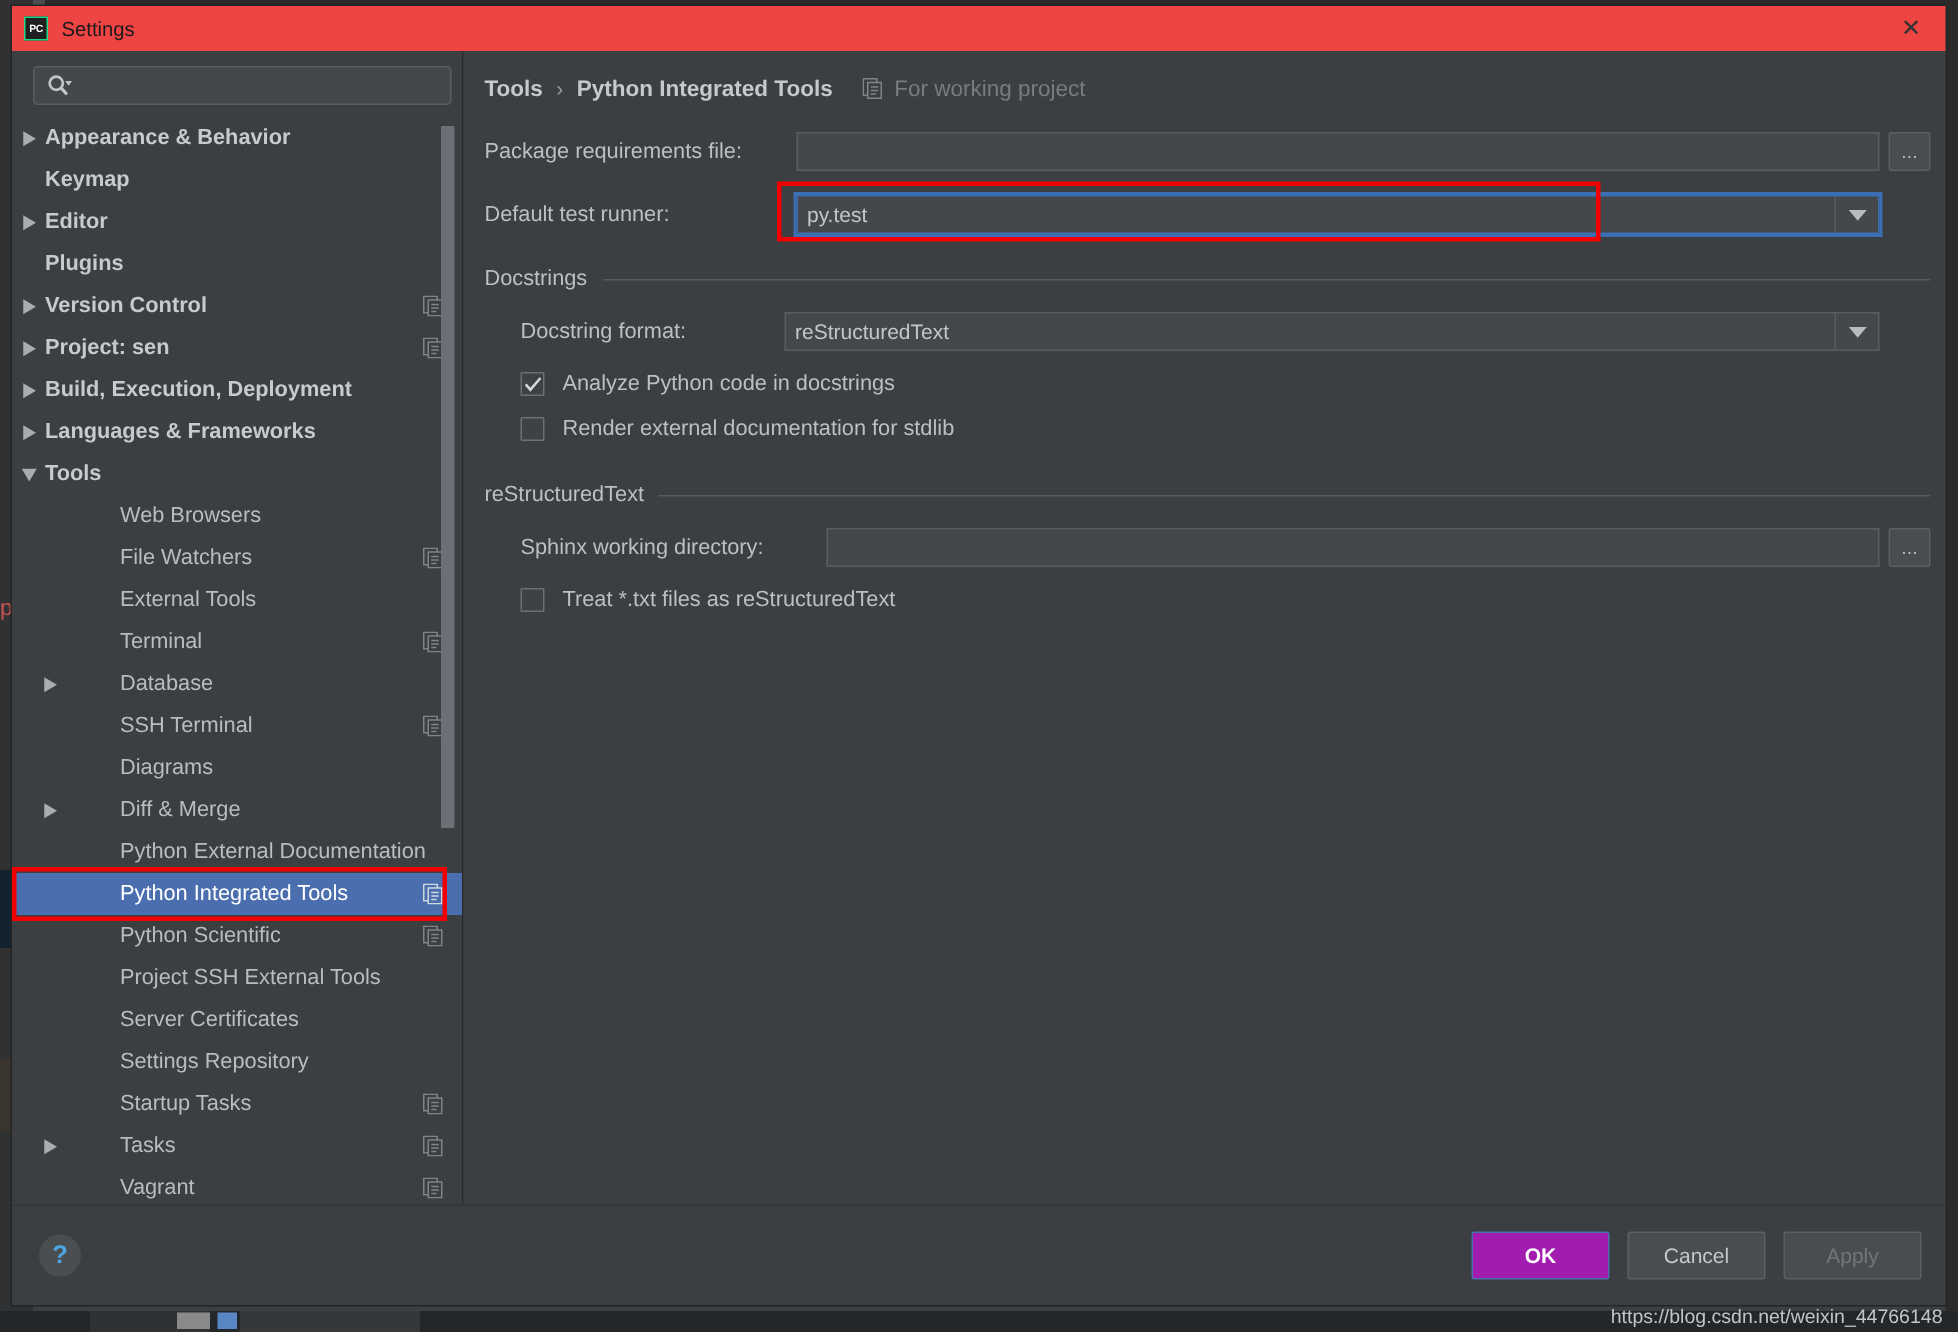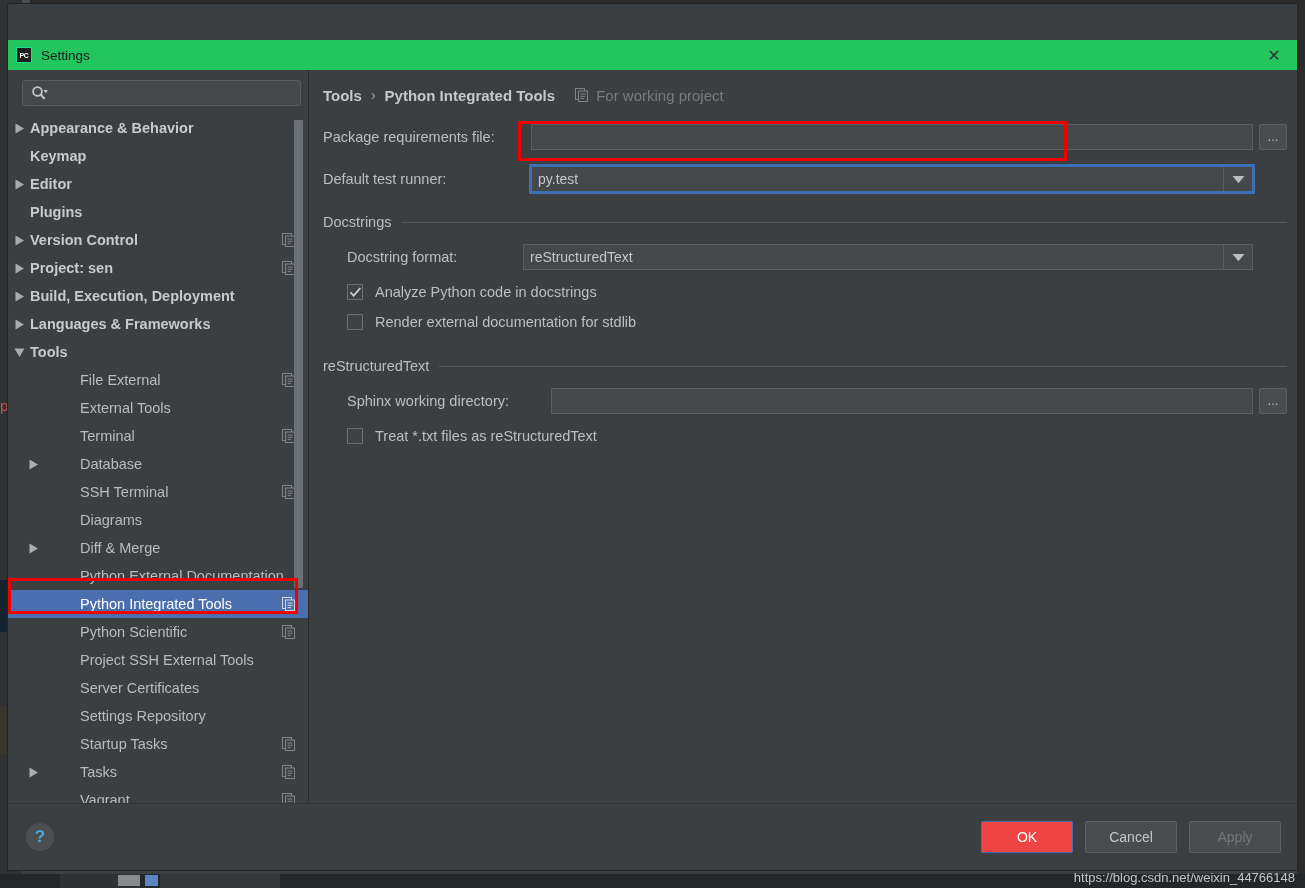--- a/index.html
+++ b/index.html
@@ -39,26 +39,25 @@
     height: 866px;
     background: #3c3f41;
     display: flex;
     flex-direction: column;
     box-shadow: 0 0 0 1px #232525;
   }
 
   
   .titlebar {
     height: 30px;
-    background: #22c55e;
+    background: #ef4444;
     display: flex;
     align-items: center;
     flex: 0 0 auto;
     position: relative;
-    margin-top: 36px;
   }
   .title-icon {
     width: 16px; height: 16px;
     margin-left: 8px;
     background: #1f1f1f;
     border: 1.5px solid #21d789;
     box-sizing: border-box;
     display: flex; align-items: center; justify-content: center;
     color: #ffffff;
     font-size: 7px;
@@ -319,21 +318,21 @@
     font-size: 14px;
     border-radius: 2px;
     display: flex;
     align-items: center;
     justify-content: center;
     margin-left: 12px;
     box-sizing: border-box;
     font-family: "Liberation Sans", sans-serif;
     cursor: default;
   }
-  .btn.primary { background: #ef4444; border-color: #4b6eaf; color: #ffffff; font-weight: normal; }
+  .btn.primary { background: #a21caf; border-color: #4b6eaf; color: #ffffff; font-weight: bold; }
   .btn.disabled { color: #72757a; }
 
   .watermark {
     position: absolute;
     right: 10px;
     bottom: 3px;
     color: #cfd2d6;
     font-size: 13px;
     opacity: .92;
     z-index: 50;
@@ -461,21 +460,25 @@
               <div class="tree-row lvl0">
                 <span class="twisty">
                   <svg width="11" height="11" viewBox="0 0 11 11">
                     <polygon points="0.5,1.5 10.5,1.5 5.5,10" fill="#a9acb0"></polygon>
                   </svg>
                 </span>
                 <span class="tree-label">Tools</span>
               </div>
               <div class="tree-row lvl1">
                 <span class="twisty"></span>
-                <span class="tree-label">File External</span>
+                <span class="tree-label">Web Browsers</span>
+              </div>
+              <div class="tree-row lvl1">
+                <span class="twisty"></span>
+                <span class="tree-label">File Watchers</span>
                 <span class="copy-icon">
                   <svg width="14" height="14" viewBox="0 0 14 14">
                     <rect x="0.5" y="0.5" width="9" height="11" fill="none" stroke="#8d9094" stroke-width="1"></rect>
                     <rect x="3.5" y="3" width="9" height="10.5" fill="#3c3f41" stroke="#8d9094" stroke-width="1"></rect>
                     <line x1="5.5" y1="6" x2="10.5" y2="6" stroke="#8d9094" stroke-width="1"></line>
                     <line x1="5.5" y1="8.3" x2="10.5" y2="8.3" stroke="#8d9094" stroke-width="1"></line>
                     <line x1="5.5" y1="10.6" x2="9" y2="10.6" stroke="#8d9094" stroke-width="1"></line>
                   </svg>
                 </span>
               </div>

